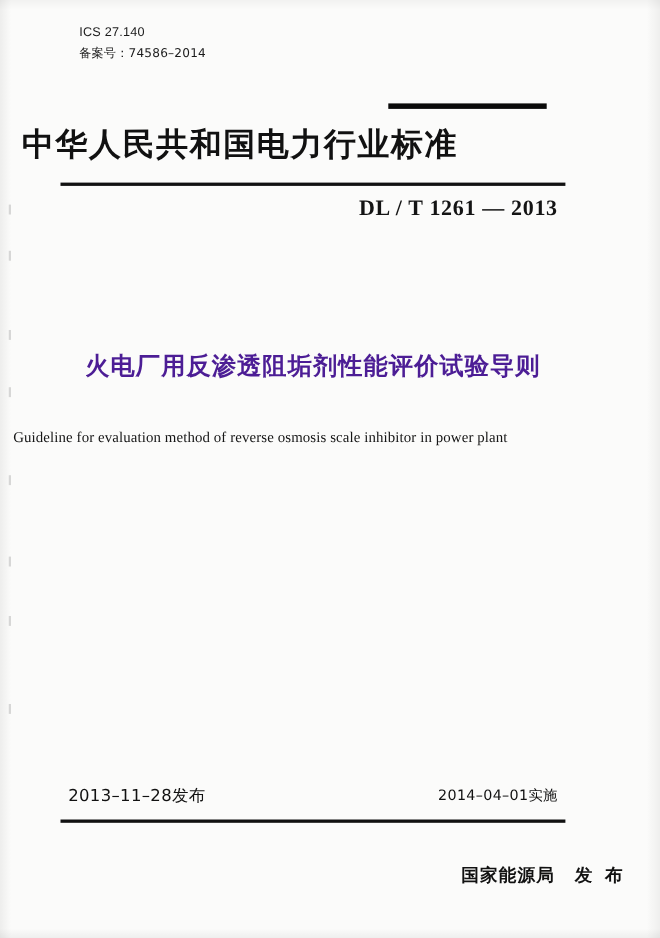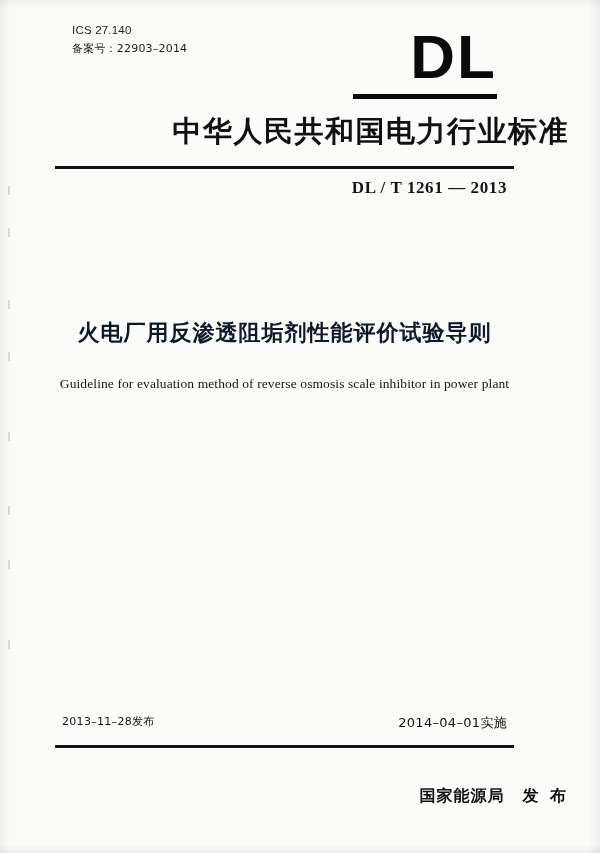--- a/index.html
+++ b/index.html
@@ -76,80 +76,81 @@
     height: 5px;
     background: #0a0a0a;
   }
 
   
   .std-title-cn {
     position: absolute;
     left: 0;
     right: 0;
     top: 112px;
-    text-align: right;
+    text-align: left;
     font-family: "DejaVu Sans", sans-serif;
     font-weight: bold;
     font-size: 29px;
     letter-spacing: 1.5px;
     color: #111;
+    padding-left: 20px;
   }
 
   
   .title-rule {
     position: absolute;
     left: 55px;
     right: 55px;
     top: 166px;
     height: 3px;
     background: #111;
   }
 
   
   .std-number {
     position: absolute;
     right: 62px;
     top: 178px;
     font-family: "Liberation Serif", serif;
     font-weight: bold;
-    font-size: 17px;
+    font-size: 20px;
     letter-spacing: 0.6px;
     color: #141414;
   }
 
   
   .doc-title-cn {
     position: absolute;
     left: 0; right: 0;
     top: 318px;
     text-align: center;
     font-family: "DejaVu Sans", sans-serif;
     font-weight: bold;
     font-size: 22px;
     letter-spacing: 1px;
-    color: #0f172a;
+    color: #4c1d95;
   }
   .doc-title-en {
     position: absolute;
     left: 0; right: 0;
-    top: 376px;
-    text-align: center;
+    top: 390px;
     font-family: "Liberation Serif", serif;
     font-size: 13.5px;
     letter-spacing: 0.1px;
     color: #151515;
+    padding-left: 12px;
   }
 
   
   .date-issue {
     position: absolute;
     left: 62px;
     top: 714px;
     font-family: "DejaVu Sans", sans-serif;
-    font-size: 11px;
+    font-size: 15px;
     letter-spacing: 0.3px;
     color: #121212;
   }
   .date-effective {
     position: absolute;
     right: 62px;
     top: 714px;
     font-family: "DejaVu Sans", sans-serif;
     font-size: 13px;
     letter-spacing: 0.3px;
@@ -194,24 +195,23 @@
   }
 </style>
 </head>
 <body>
 
 <div class="page">
   <div class="content">
 
     <div class="id-block">
       <div class="id-line">ICS 27.140</div>
-      <div class="id-line cn">备案号：22903–2014</div>
+      <div class="id-line cn">备案号：74586–2014</div>
     </div>
 
-    <div class="dl-logo">DL</div>
     <div class="dl-rule"></div>
 
     <div class="std-title-cn">中华人民共和国电力行业标准</div>
     <div class="title-rule"></div>
     <div class="std-number">DL / T  1261 — 2013</div>
 
     <div class="doc-title-cn">火电厂用反渗透阻垢剂性能评价试验导则</div>
     <div class="doc-title-en">Guideline for evaluation method of reverse osmosis scale inhibitor in power plant</div>
 
     <div class="date-issue">2013–11–28发布</div>

